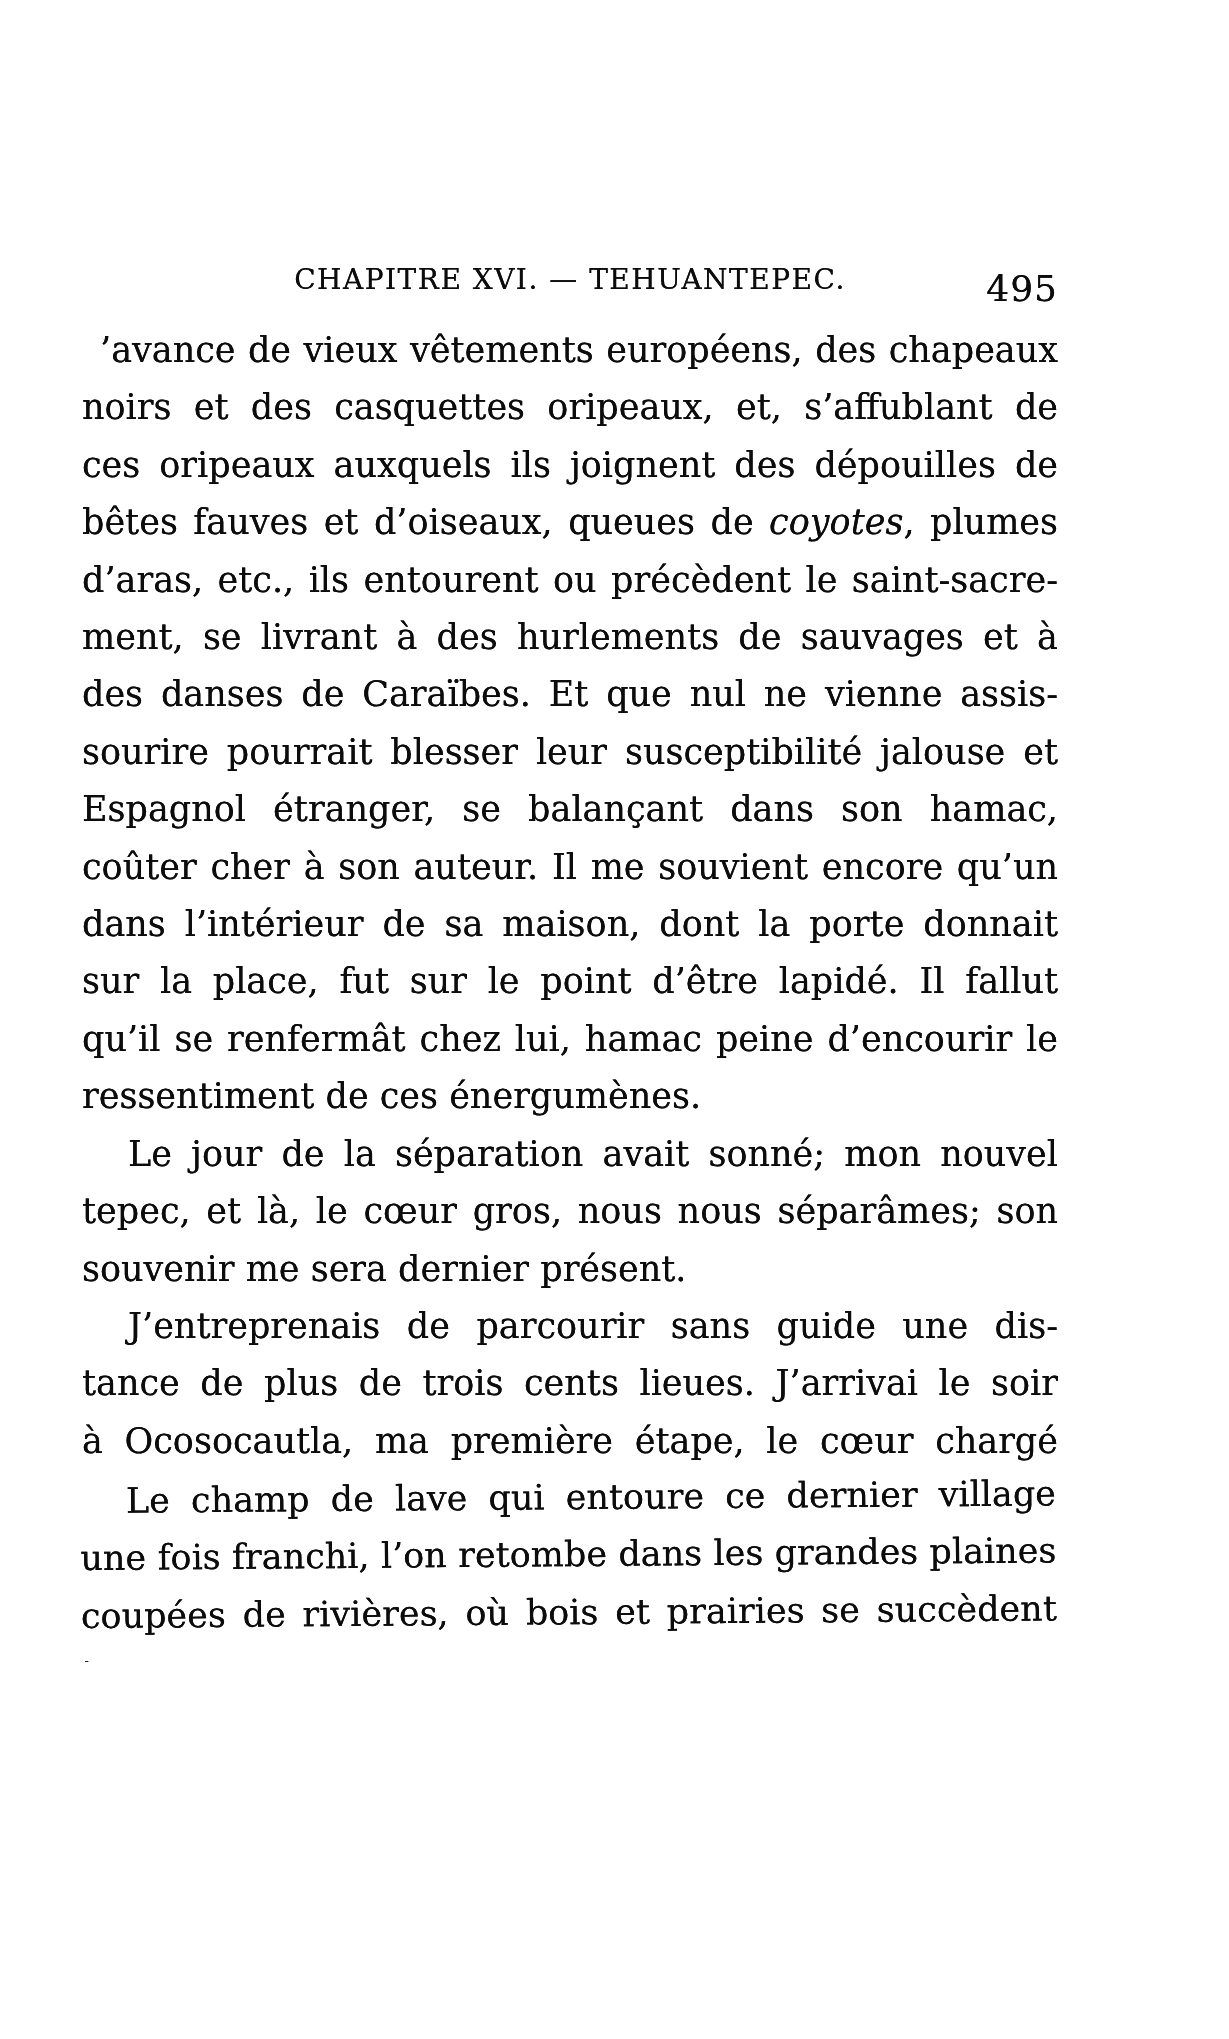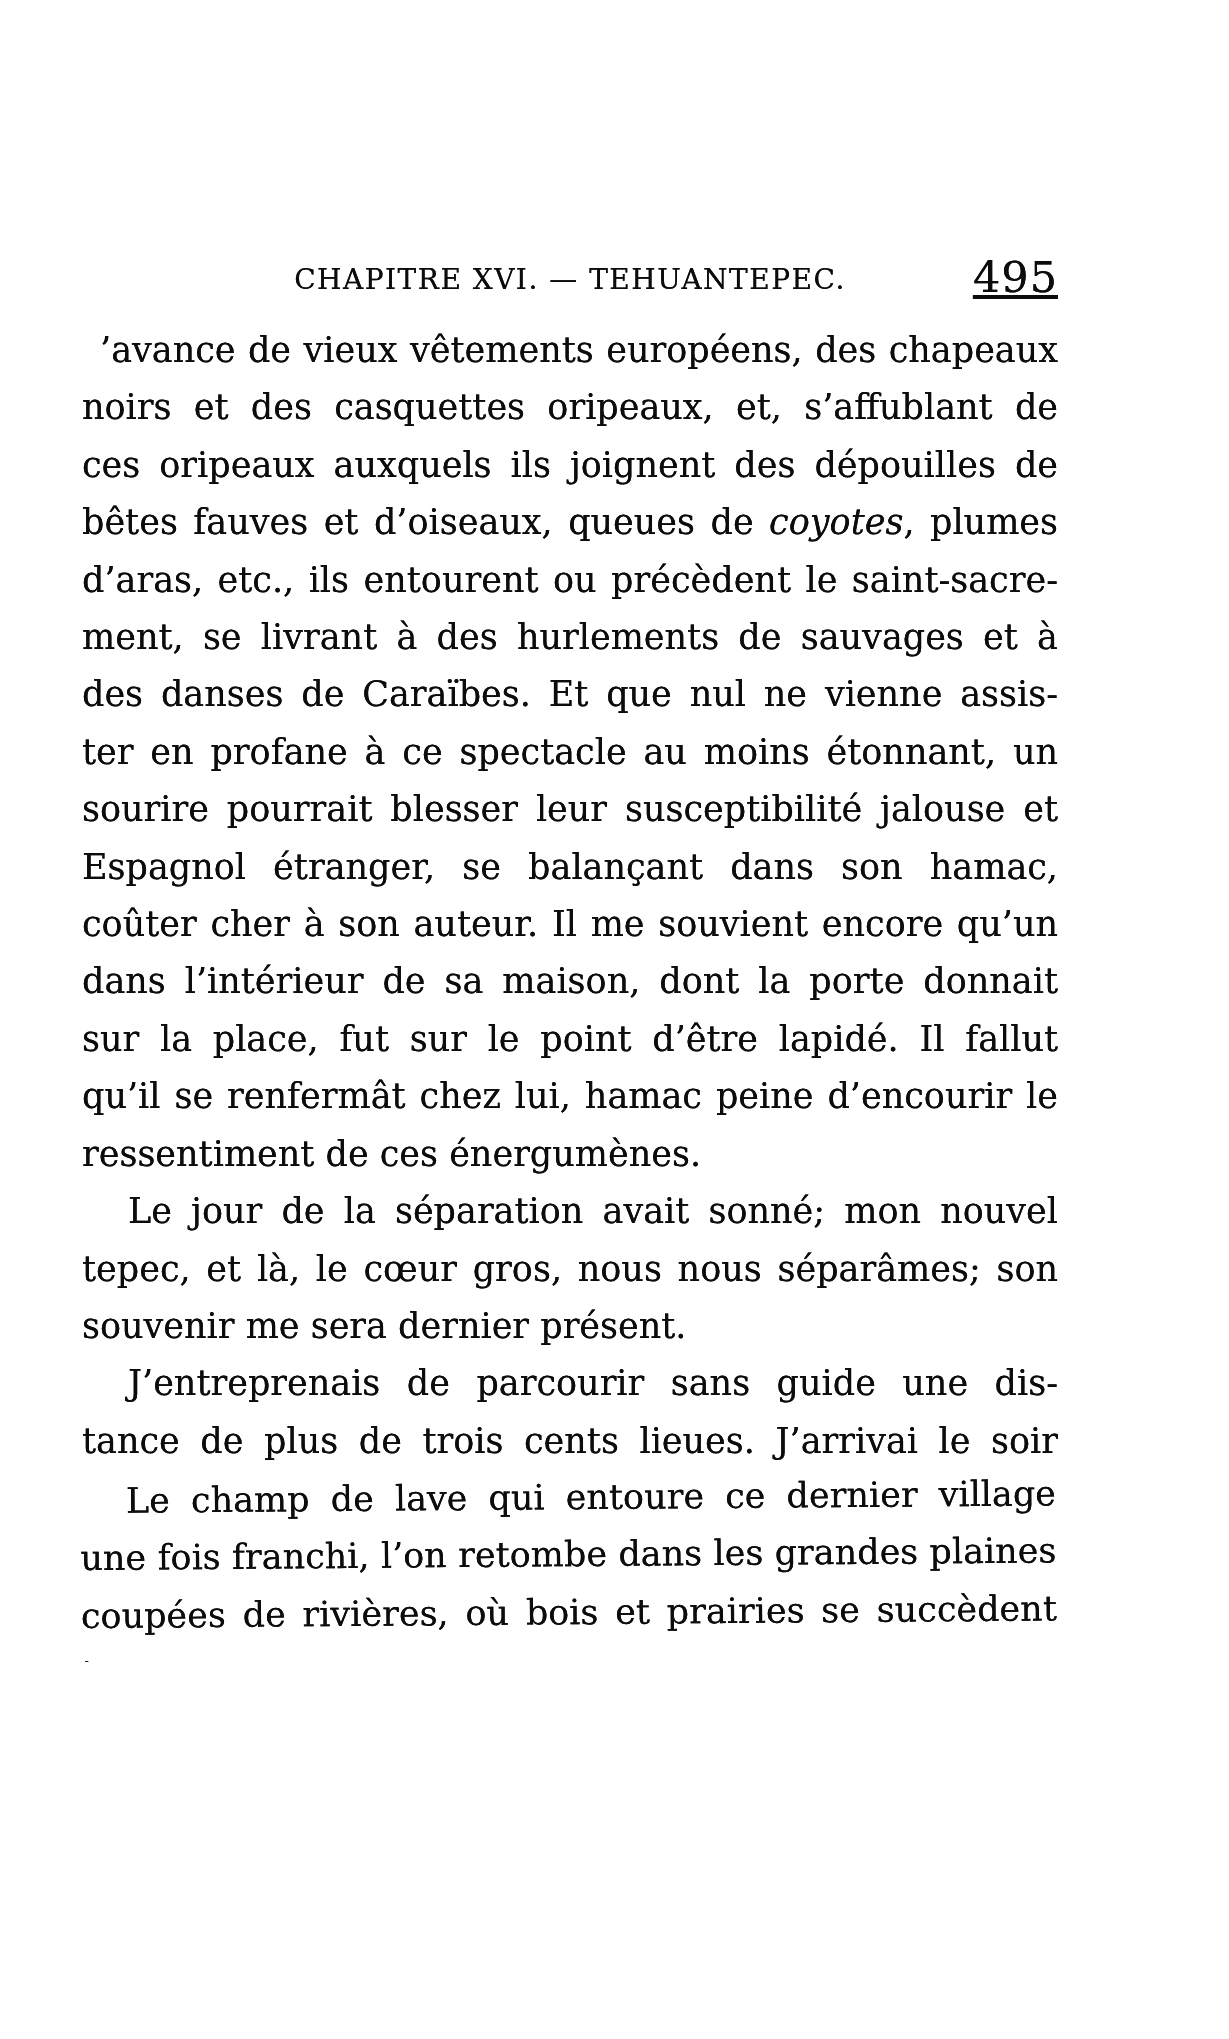--- a/index.html
+++ b/index.html
@@ -31,26 +31,25 @@
     text-align: center;
     font-size: 28px;
     line-height: 28px;
     letter-spacing: 1.5px;
     text-shadow: 0 0 0.5px rgba(0,0,0,0.85);
     white-space: nowrap;
   }
   .page-number {
     position: absolute;
     right: 0;
-    top: 1px;
-    font-size: 43px;
+    top: 13px;
+    font-size: 36px;
     line-height: 36px;
     letter-spacing: 1px;
     text-shadow: 0 0 0.6px rgba(0,0,0,0.9);
-    text-decoration: underline;
   }
   .text-block {
     position: absolute;
     top: 322px;
     left: 82px;
     width: 976px;
     font-size: 35px;
     line-height: 57.4px;
     text-shadow: 0 0 0.55px rgba(0,0,0,0.9);
   }
@@ -78,37 +77,37 @@
   </div>
   <div class="text-block">
       <div class="paragraph">
         <div class="line" style="padding-left: 18px;"><span>’avance de vieux vêtements européens, des chapeaux</span></div>
         <div class="line"><span>noirs et des casquettes oripeaux, et, s’affublant de</span></div>
         <div class="line"><span>ces oripeaux auxquels ils joignent des dépouilles de</span></div>
         <div class="line"><span>bêtes fauves et d’oiseaux, queues de </span><span class="it">coyotes</span><span>, plumes</span></div>
         <div class="line"><span>d’aras, etc., ils entourent ou précèdent le saint-sacre-</span></div>
         <div class="line"><span>ment, se livrant à des hurlements de sauvages et à</span></div>
         <div class="line"><span>des danses de Caraïbes. Et que nul ne vienne assis-</span></div>
-        <div class="line"><span>ter en profane à ce spectacle au moins étonnant, un</span></div>
         <div class="line"><span>sourire pourrait blesser leur susceptibilité jalouse et</span></div>
         <div class="line"><span>Espagnol étranger, se balançant dans son hamac,</span></div>
         <div class="line"><span>coûter cher à son auteur. Il me souvient encore qu’un</span></div>
         <div class="line"><span>dans l’intérieur de sa maison, dont la porte donnait</span></div>
         <div class="line"><span>sur la place, fut sur le point d’être lapidé. Il fallut</span></div>
         <div class="line"><span>qu’il se renfermât chez lui, hamac peine d’encourir le</span></div>
         <div class="line no-just"><span>ressentiment de ces énergumènes.</span></div>
       </div>
       <div class="paragraph">
         <div class="line" style="padding-left: 46px;"><span>Le jour de la séparation avait sonné; mon nouvel</span></div>
         <div class="line"><span>tepec, et là, le cœur gros, nous nous séparâmes; son</span></div>
         <div class="line no-just"><span>souvenir me sera dernier présent.</span></div>
       </div>
       <div class="paragraph">
         <div class="line" style="padding-left: 46px;"><span>J’entreprenais de parcourir sans guide une dis-</span></div>
         <div class="line"><span>tance de plus de trois cents lieues. J’arrivai le soir</span></div>
+        <div class="line"><span>à Ocosocautla, ma première étape, le cœur chargé</span></div>
       </div>
       <div class="paragraph p-skew">
         <div class="line" style="padding-left: 46px;"><span>Le champ de lave qui entoure ce dernier village</span></div>
         <div class="line"><span>une fois franchi, l’on retombe dans les grandes plaines</span></div>
         <div class="line"><span>coupées de rivières, où bois et prairies se succèdent tour</span></div>
         <div class="line"><span>à tour. Voilà Santa Lucia, la plus belle </span><span class="it">hacienda</span><span> de la</span></div>
       </div>
     </div>
 </div>
 

